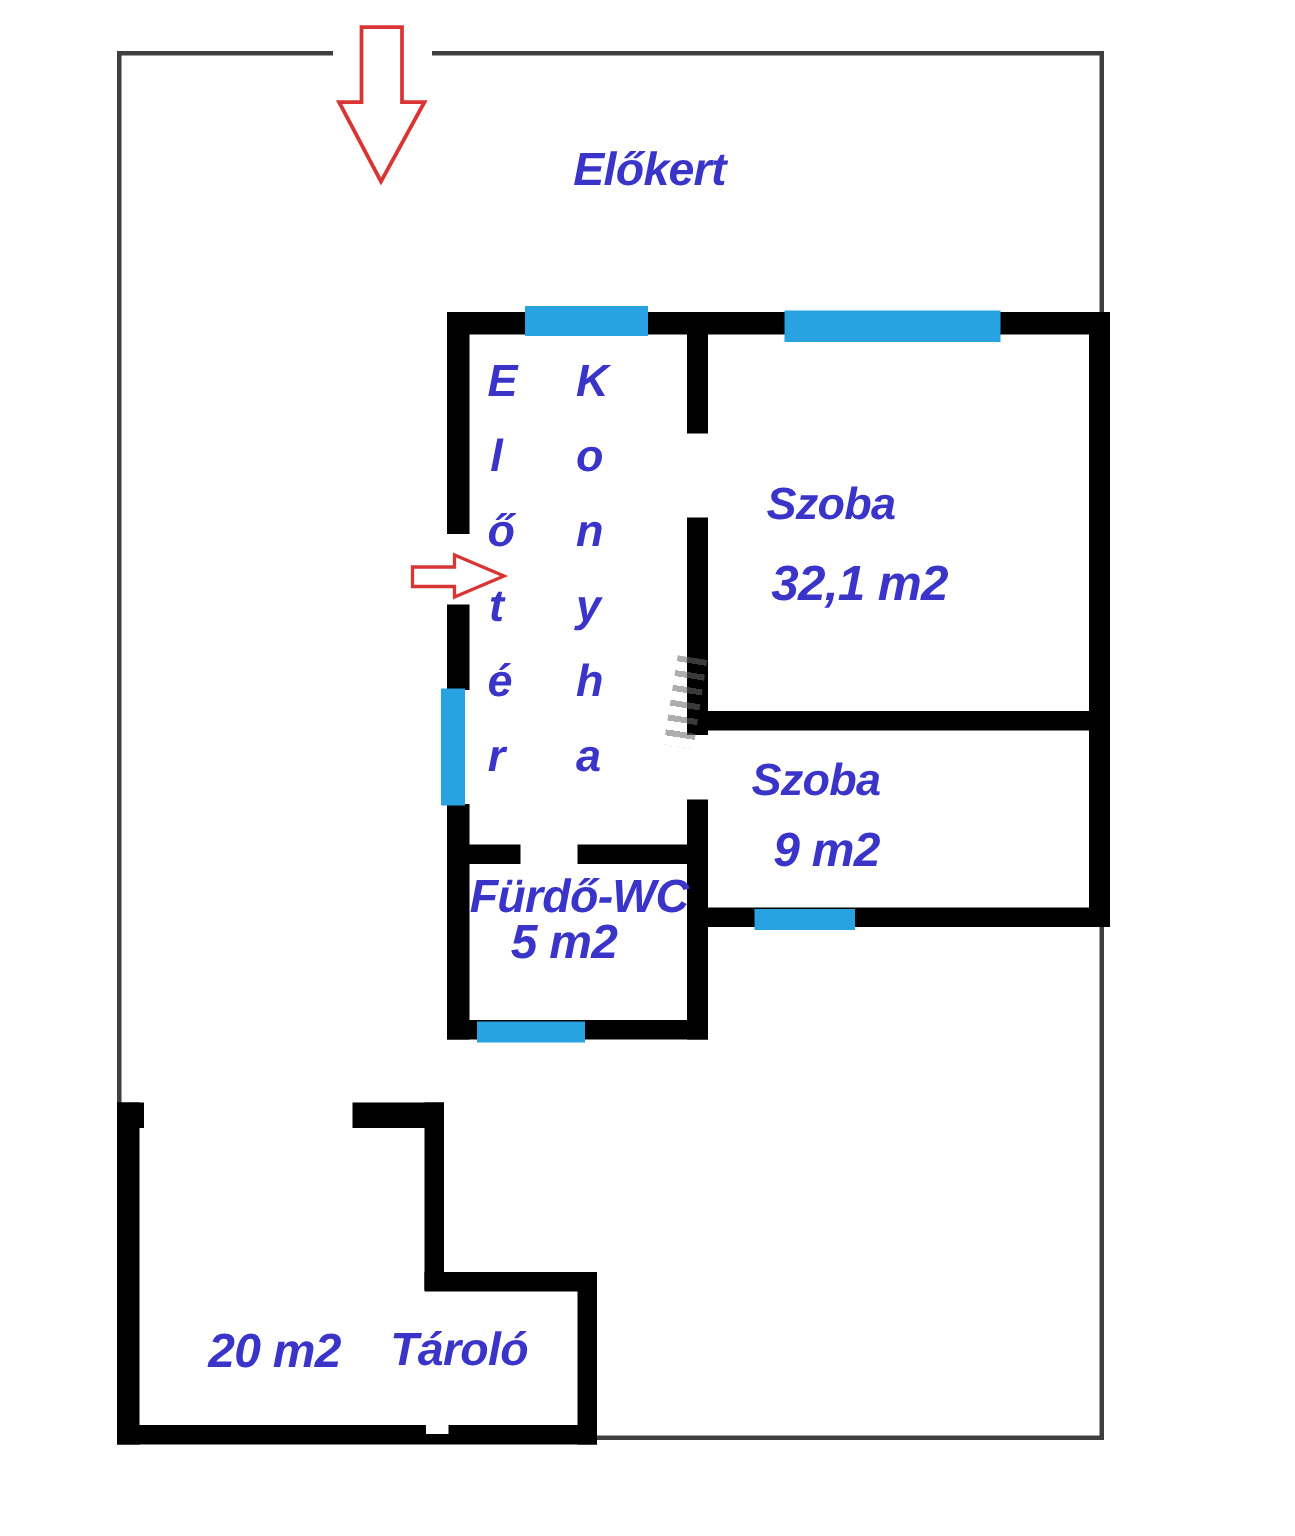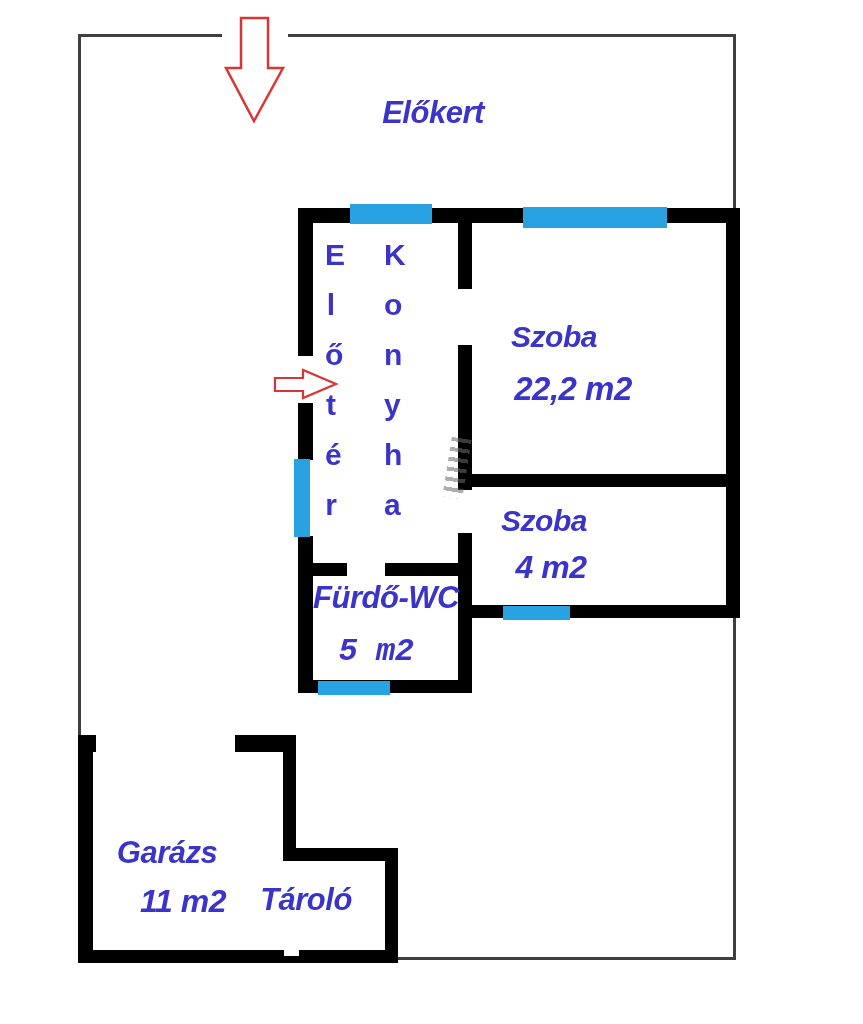--- a/index.html
+++ b/index.html
@@ -12,21 +12,21 @@
   
   .wall{position:absolute;background:#000000;z-index:3;}
   
   .win{position:absolute;background:#29a2e2;z-index:4;}
   
   .lbl{
     position:absolute;z-index:6;color:#3a34c9;font-weight:700;font-style:italic;
     white-space:nowrap;transform:translate(-50%,-50%);letter-spacing:-0.5px;
   }
   .vcol{
-    position:absolute;z-index:6;color:#3a34c9;font-weight:700;
+    position:absolute;z-index:6;color:#3a34c9;font-weight:700;font-style:italic;
     width:12px;word-break:break-all;line-height:50px;font-size:30px;text-align:center;
   }
   .arrow-svg{position:absolute;z-index:5;}
   .stairs{
     position:absolute;z-index:4;width:20px;height:60px;left:447px;top:438px;
     background:repeating-linear-gradient(180deg,#6a6a6a 0 4px,rgba(0,0,0,0) 4px 10px);
     opacity:.55;transform:rotate(9deg);
   }
 </style>
 </head>
@@ -79,26 +79,25 @@
   <svg class="arrow-svg" style="left:270px;top:365px;" width="70" height="38" viewBox="0 0 70 38">
     <polygon points="5,13 33,13 33,5 66,19 33,33 33,26 5,26" fill="#ffffff" stroke="#d93535" stroke-width="2.2" stroke-linejoin="miter"></polygon>
   </svg>
 
   <div class="lbl" style="left:433px;top:113px;font-size:31px;">Előkert</div>
 
   <div class="vcol" style="left:325px;top:230px;">Előtér</div>
   <div class="vcol" style="left:384px;top:230px;">Konyha</div>
 
   <div class="lbl" style="left:554px;top:337px;font-size:30px;">Szoba</div>
-  <div class="lbl" style="left:573px;top:389px;font-size:33px;">22,2 m2</div>
+  <div class="lbl" style="left:573px;top:389px;font-size:33px;">32,1 m2</div>
 
   <div class="lbl" style="left:544px;top:521px;font-size:30px;">Szoba</div>
-  <div class="lbl" style="left:551px;top:567px;font-size:32px;">4 m2</div>
+  <div class="lbl" style="left:551px;top:567px;font-size:32px;">9 m2</div>
 
   <div class="lbl" style="left:386px;top:598px;font-size:31px;">Fürdő-WC</div>
-  <div class="lbl" style="left:376px;top:651px;font-size:32px;font-family:Liberation Mono, monospace;">5 m2</div>
+  <div class="lbl" style="left:376px;top:628px;font-size:32px;">5 m2</div>
 
 
-  <div class="lbl" style="left:167px;top:853px;font-size:31px;">Garázs</div>
-  <div class="lbl" style="left:183px;top:901px;font-size:32px;">11 m2</div>
+  <div class="lbl" style="left:183px;top:901px;font-size:32px;">20 m2</div>
   <div class="lbl" style="left:306px;top:900px;font-size:31px;font-style:italic;">Tároló</div>
 
 </div>
 
 </body></html>

